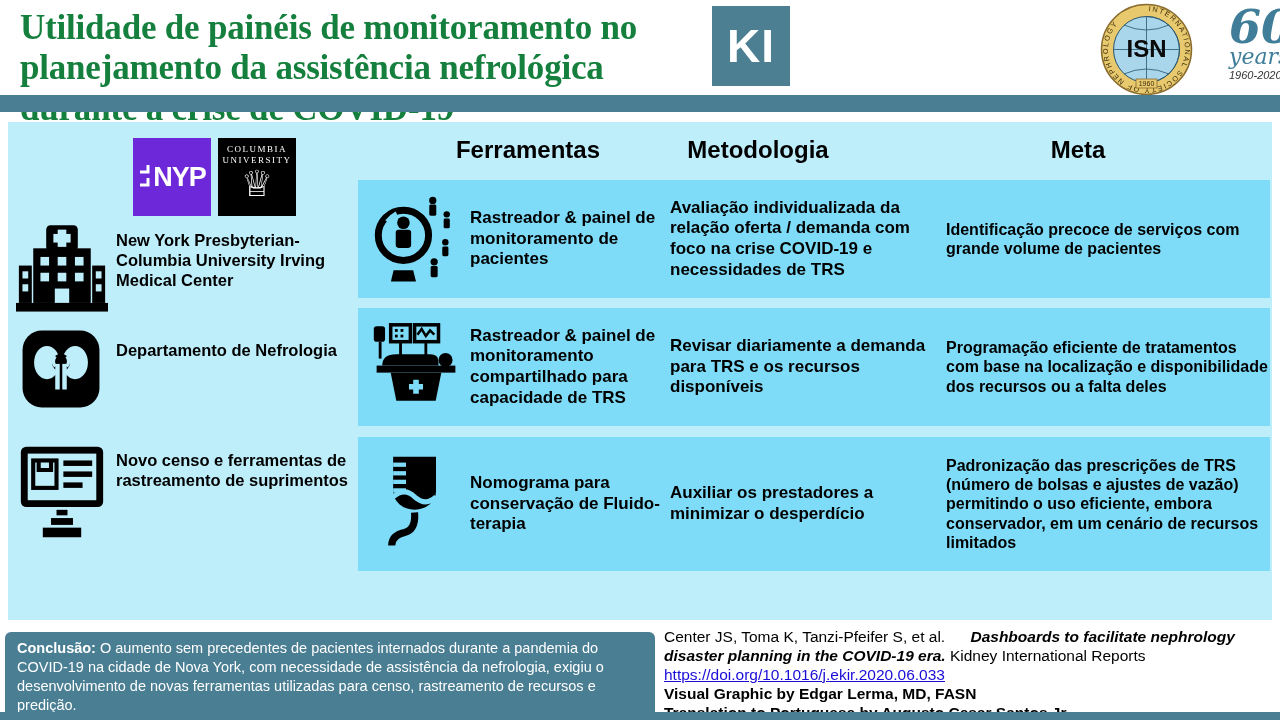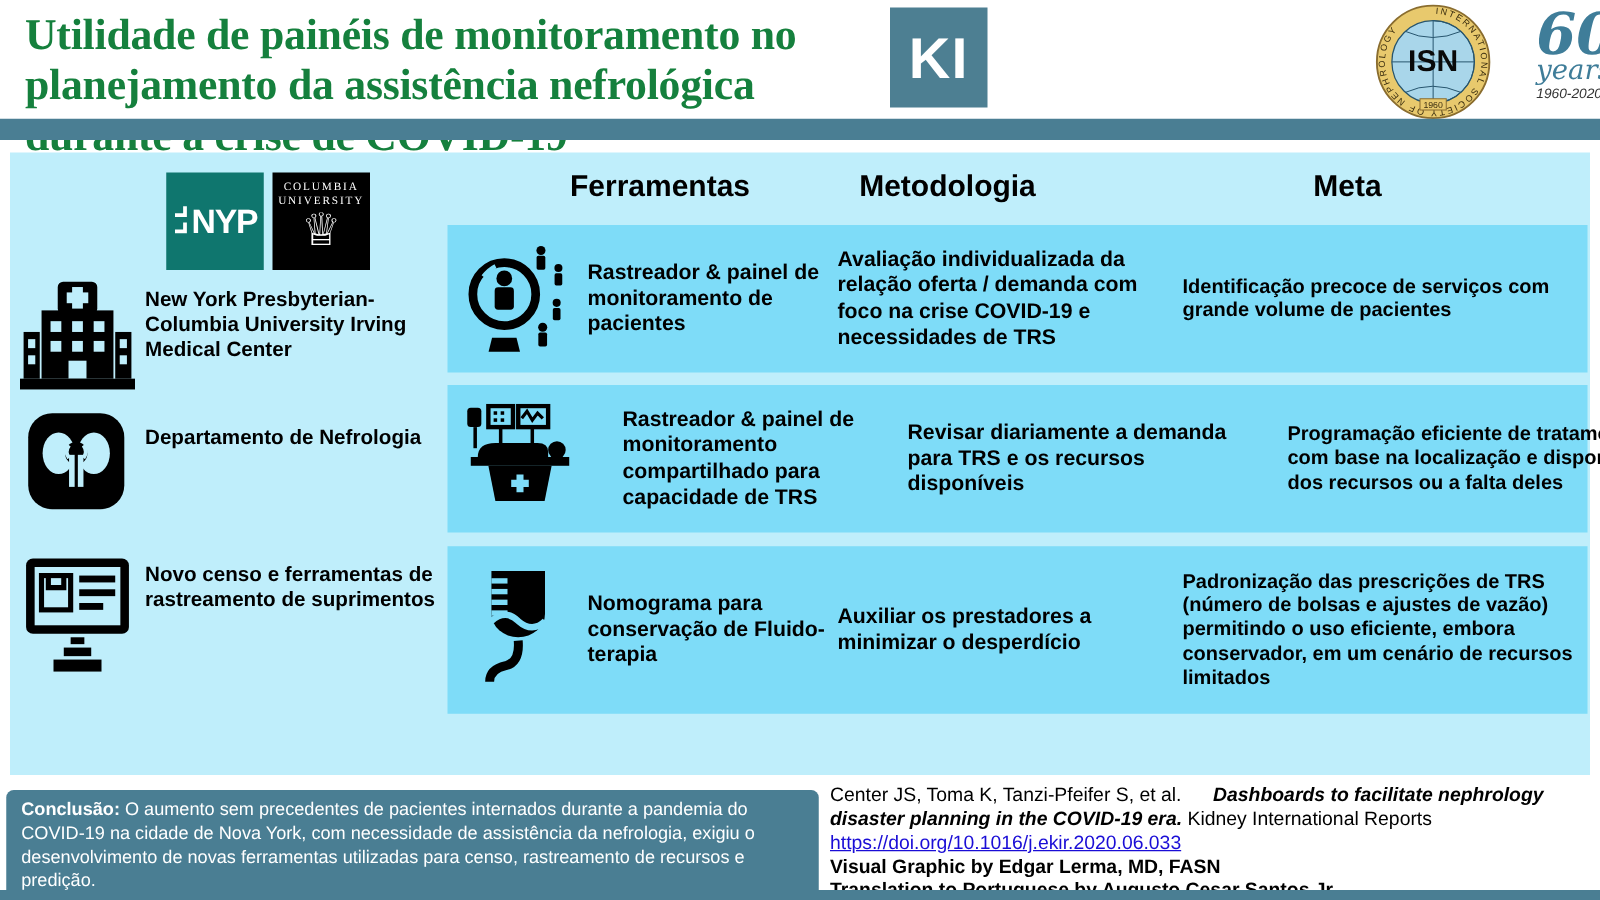--- a/index.html
+++ b/index.html
@@ -18,21 +18,21 @@
   .ki-subtitle{color:#4d7f92;font-size:14px;font-weight:bold;letter-spacing:1.6px;margin-top:-2px;margin-left:4px;}
   .isn-logo{left:1100px;top:3px;}
   .sixty{left:1200px;top:4px;width:78px;color:#3f7d99;font-family:"DejaVu Serif","Liberation Serif",serif;font-style:italic;line-height:1;margin-left:29px;}
   .sixty .num{font-size:46px;font-weight:bold;}
   .sixty .word{font-size:22px;margin-top:-4px;}
   .sixty .range{font-size:11px;color:#333;margin-top:2px;font-family:"Liberation Sans",sans-serif;}
   .bar-top{left:0;top:95px;width:1280px;height:17px;background:#4a7e93;}
   .bar-bottom{left:0;top:712px;width:1280px;height:8px;background:#4a7e93;}
   
   .panel{left:8px;top:122px;width:1264px;height:498px;background:#bfeefb;}
-  .nyp{left:125px;top:16px;width:78px;height:78px;background:#0f766e;display:flex;align-items:center;justify-content:center;}
+  .nyp{left:125px;top:16px;width:78px;height:78px;background:#6d28d9;display:flex;align-items:center;justify-content:center;}
   .nyp-inner{display:flex;align-items:center;}
   .nyp-text{color:#fff;font-weight:bold;font-size:27px;letter-spacing:-1px;}
   .columbia{left:210px;top:16px;width:78px;height:78px;background:#000000;color:#fff;text-align:center;padding-top:6px;box-sizing:border-box;}
   .columbia .cu-line{font-family:"Liberation Serif","DejaVu Serif",serif;font-size:9px;letter-spacing:1.5px;line-height:1.25;}
   .columbia .crown{font-size:36px;line-height:1;margin-top:-1px;}
   .org-label{font-size:16.5px;font-weight:bold;color:#000;line-height:1.22;}
   
   .col-header{top:14px;font-size:24px;font-weight:bold;color:#000;text-align:center;}
   .trow{left:350px;width:912px;background:#7edcf8;display:flex;align-items:center;box-sizing:border-box;padding-left:12px;}
   .ticon{width:92px;flex:0 0 92px;display:flex;align-items:center;justify-content:center;}
@@ -179,21 +179,21 @@
         </g>
       </svg>
     </div>
     <div class="tcell-tool">Rastreador &amp; painel de monitoramento de pacientes</div>
     <div class="tcell-meth">Avaliação individualizada da relação oferta / demanda com foco na crise COVID-19 e necessidades de TRS</div>
     <div class="tcell-meta">
       <div>Identificação precoce de serviços com grande volume de pacientes</div>
     </div>
   </div>
 
-  <div class="abs trow" style="top:186px;height:118px;gap:28px;">
+  <div class="abs trow" style="top:186px;height:118px;">
     <div class="ticon">
       <svg width="90" height="88" viewBox="0 0 64 62">
         <rect x="2" y="2" width="8" height="11" rx="2" fill="#000"></rect>
         <rect x="5.5" y="13" width="2" height="12" fill="#000"></rect>
         <rect x="14" y="1" width="14" height="12" fill="none" stroke="#000" stroke-width="2.5"></rect>
         <g fill="#000">
             <rect x="17" y="4" width="2" height="2"></rect>
             <rect x="21" y="4" width="2" height="2"></rect>
             <rect x="17" y="8" width="2" height="2"></rect>
             <rect x="21" y="8" width="2" height="2"></rect>

